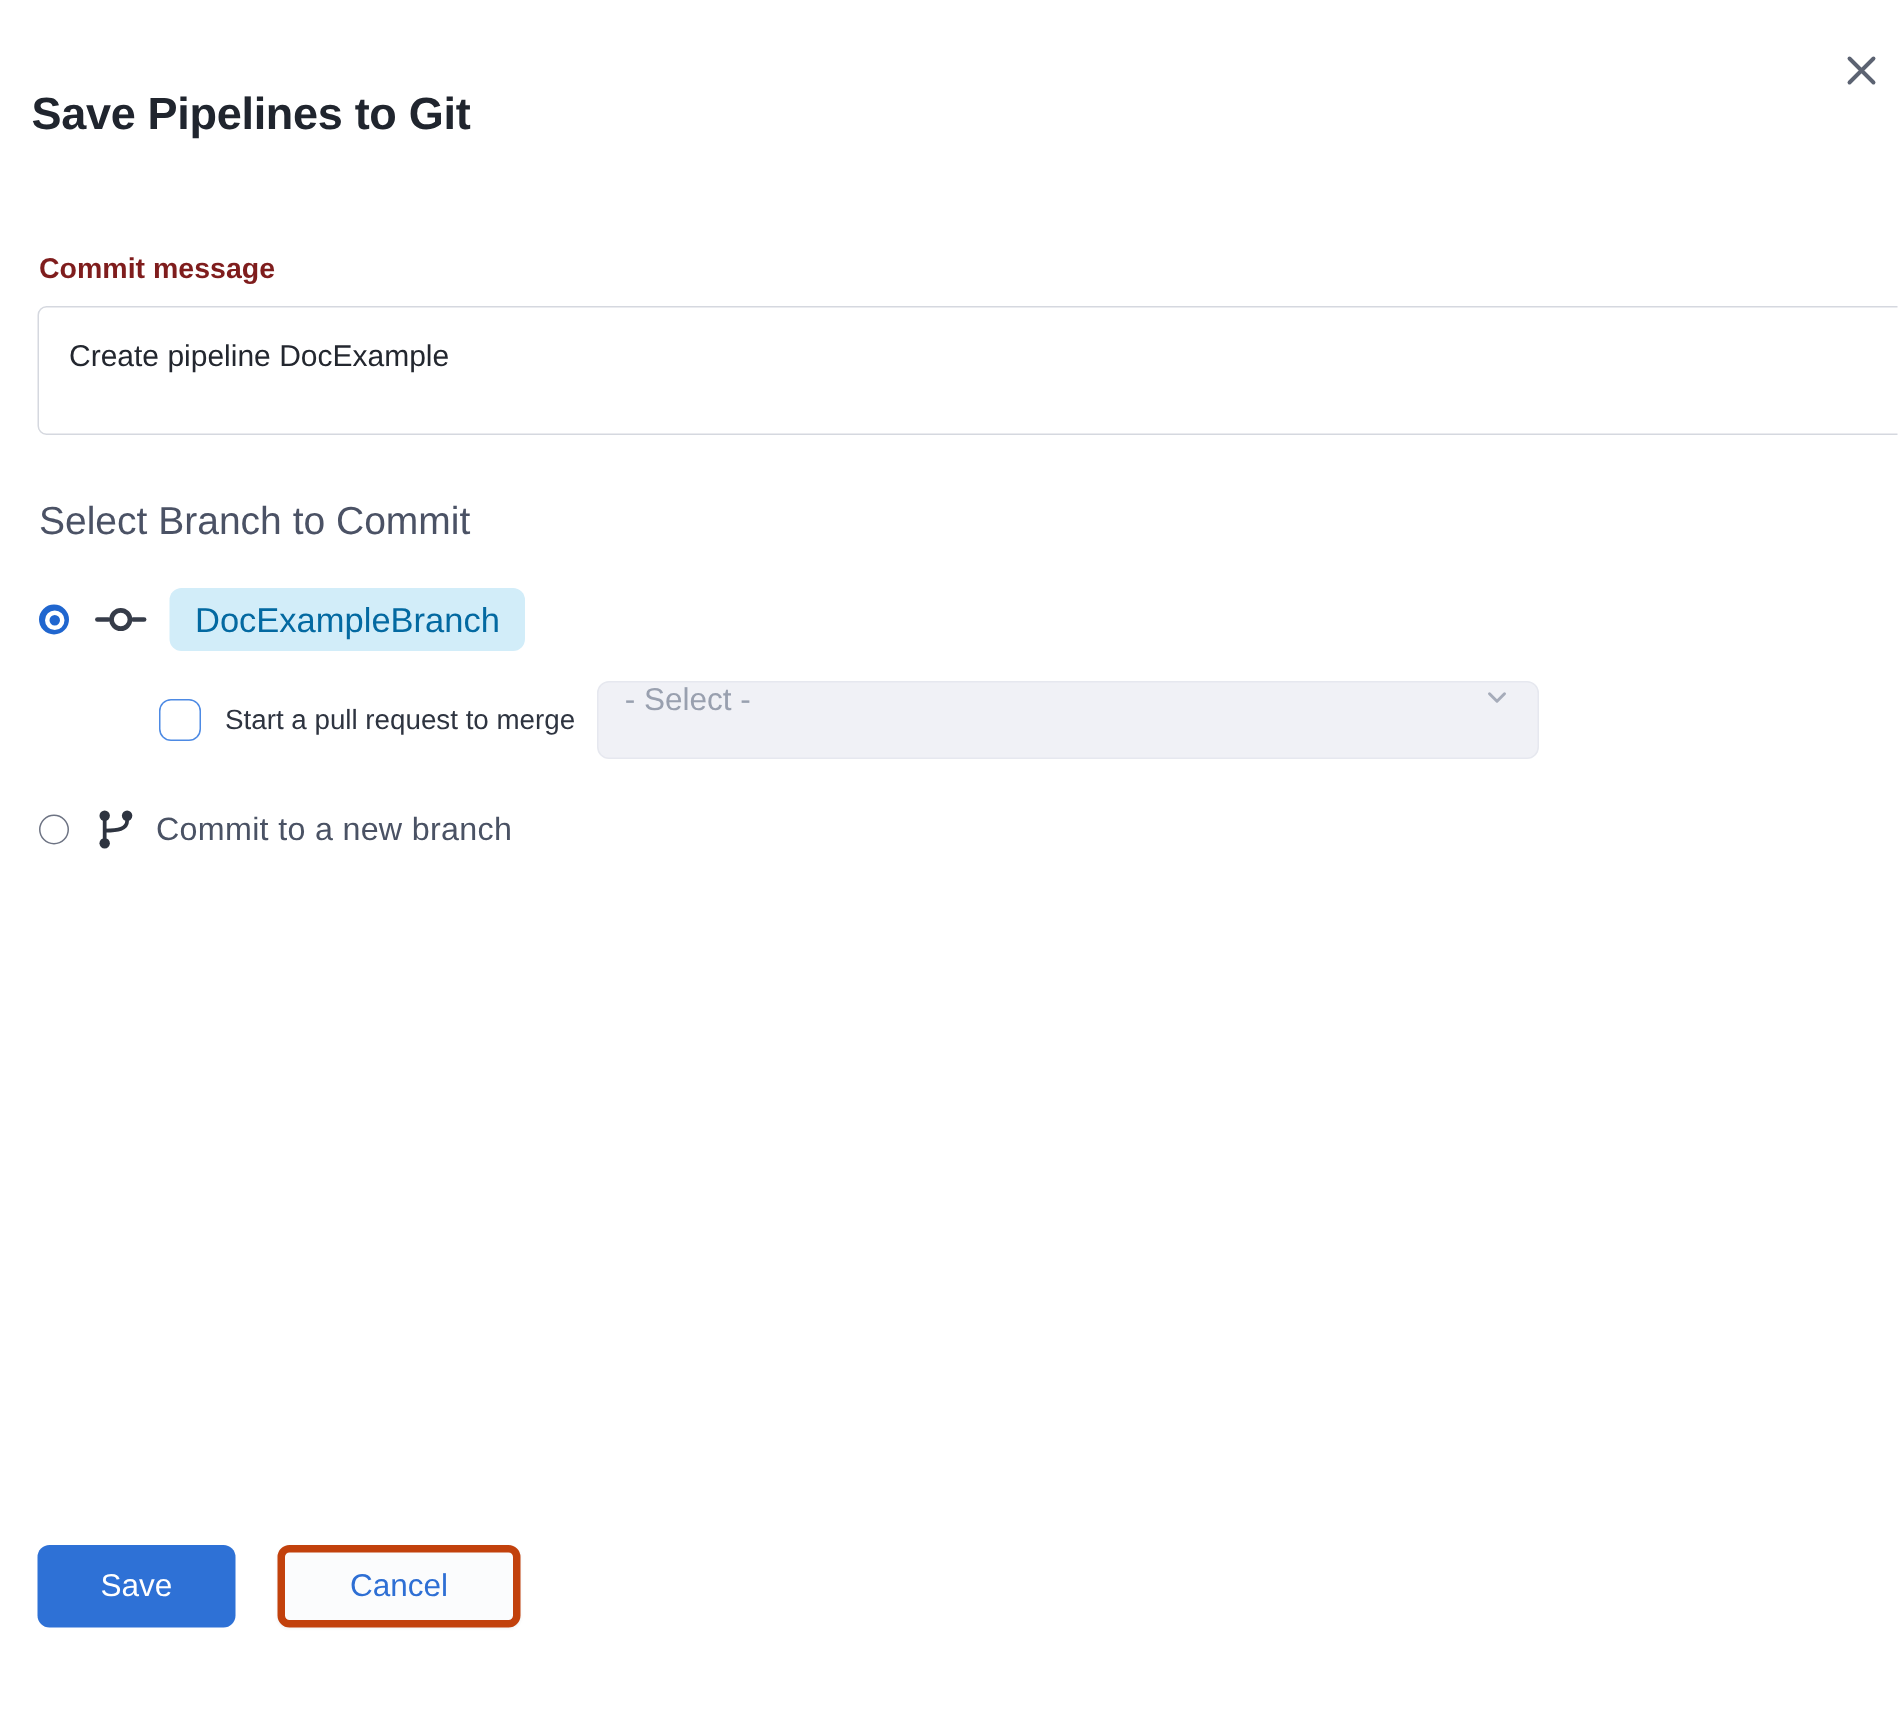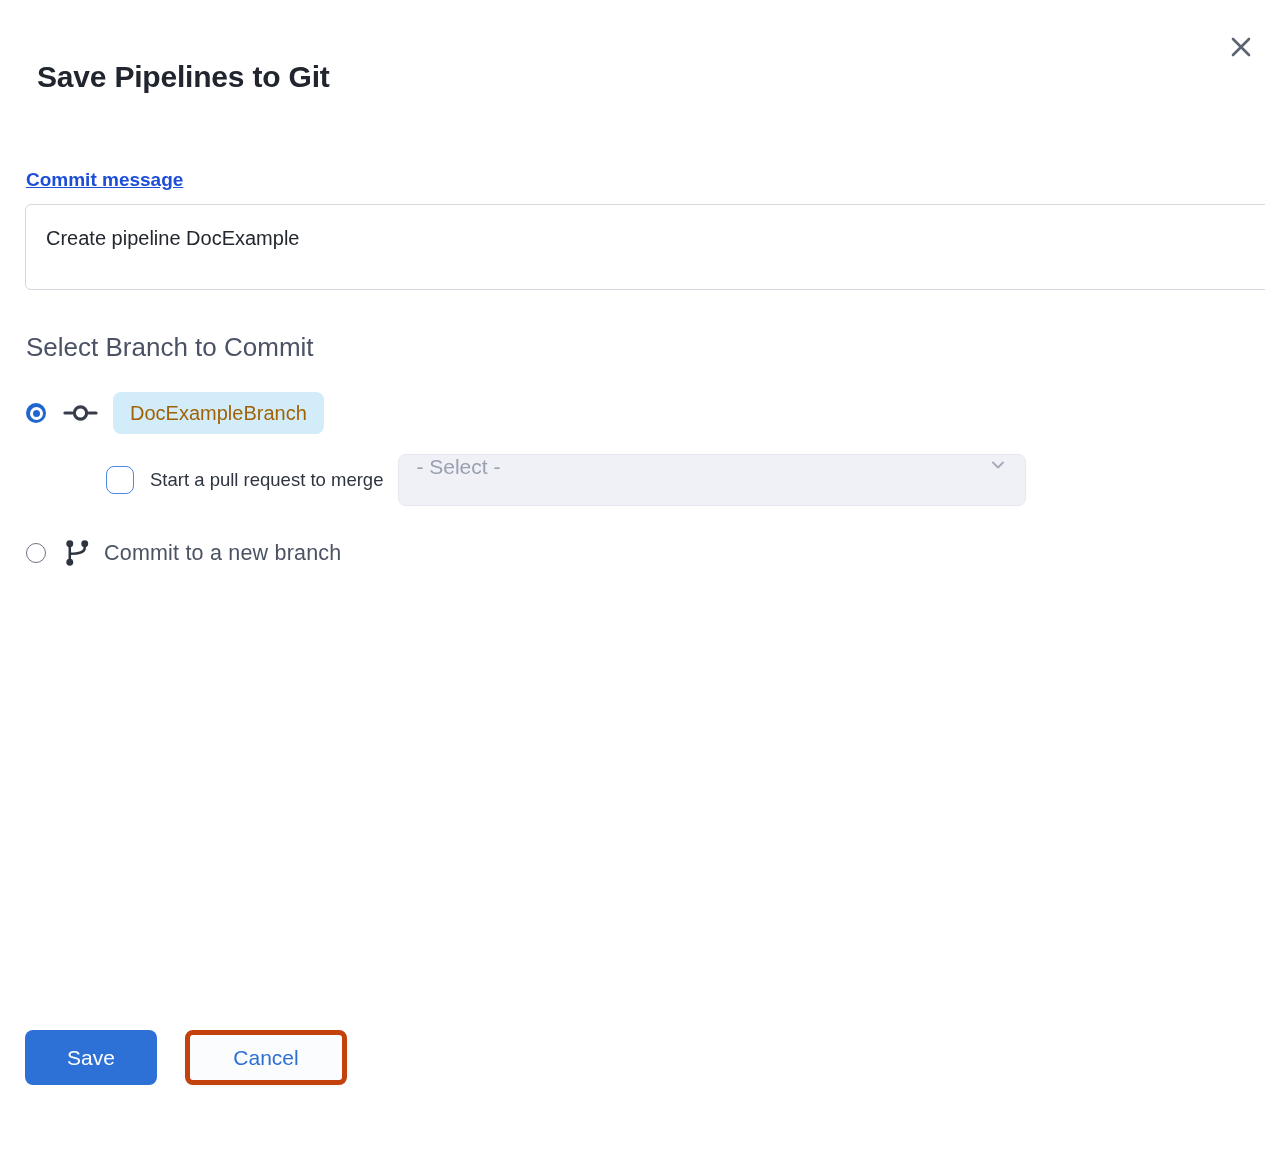--- a/index.html
+++ b/index.html
@@ -22,28 +22,27 @@
   }
   .modal{position:relative;width:1265px;height:1152px;overflow:hidden;}
 
   .close-btn{
     position:absolute;top:29px;right:6px;width:36px;height:36px;
     background:none;border:none;padding:7px;cursor:pointer;line-height:0;
   }
   .close-btn svg{stroke:#5c6372;}
 
   h1.title{
-    margin:58px 0 0 37px;font-size:30px;line-height:38px;font-weight:700;
+    margin:58px 0 0 21px;font-size:30px;line-height:38px;font-weight:700;
     color:var(--title-text,#20252e);letter-spacing:-0.2px;
   }
 
   .field-label{
     margin:72px 0 0 26px;font-size:19px;line-height:23px;font-weight:600;
-    color:#1d4ed8;
-    text-decoration:underline;
+    color:#7f1d1d;
   }
 
   .textarea-wrap{
     position:relative;margin:13px 0 0 25px;width:1261px;height:86px;
     border:1px solid var(--border-gray,#d5d8df);border-radius:6px;background:#fff;
   }
   .commit-input{
     width:100%;height:100%;border:none;outline:none;resize:none;
     border-radius:6px;padding:21px 20px 10px 20px;
     font-family:"Liberation Sans","DejaVu Sans",sans-serif;
@@ -76,21 +75,21 @@
   .icon-branch{margin-left:18px;flex:0 0 auto;}
 
   .row-label{
     margin-left:13px;font-size:21.5px;letter-spacing:0.2px;
     color:var(--slate-text,#4a5264);white-space:nowrap;
   }
 
   .badge{
     margin-left:15px;height:42px;line-height:42px;padding:0 17px;
     background:var(--badge-bg,#d2edf9);border-radius:8px;
-    font-size:20px;color:#a16207;white-space:nowrap;cursor:pointer;
+    font-size:23px;color:#0369a1;white-space:nowrap;cursor:pointer;
   }
 
   .checkbox{
     width:28px;height:28px;border:1.5px solid var(--checkbox-blue,#4d8ae4);
     border-radius:8px;background:#fff;flex:0 0 auto;cursor:pointer;
   }
   .pr-label{
     margin-left:16px;font-size:18.5px;color:#2e3440;white-space:nowrap;
   }
 

